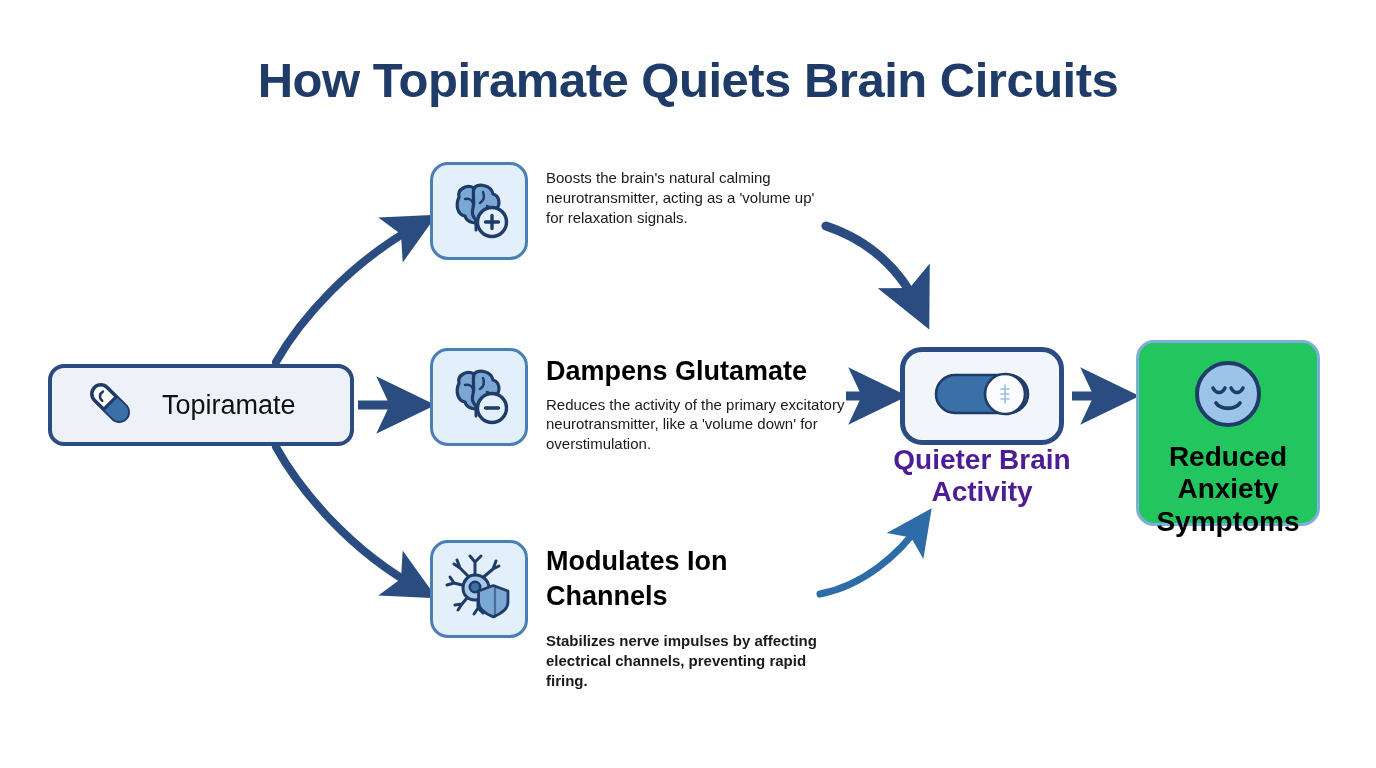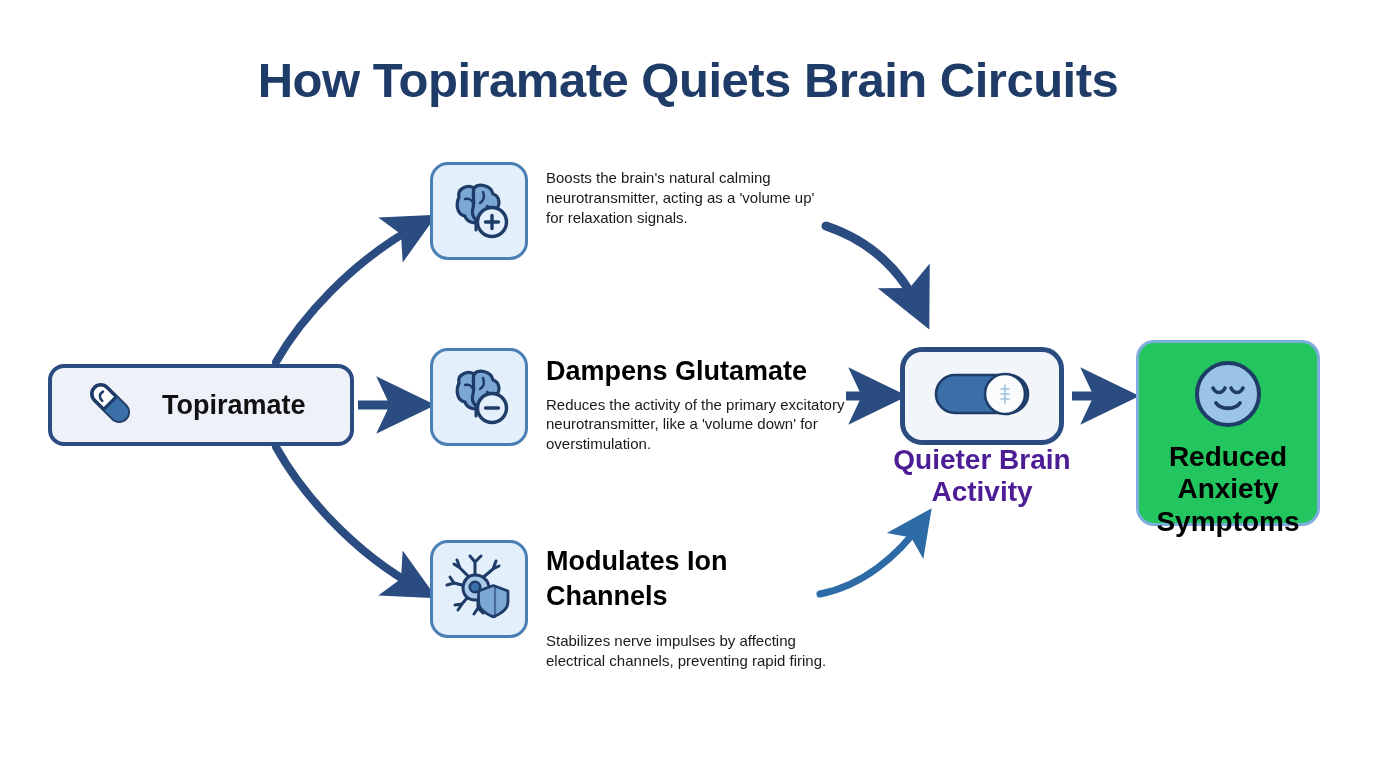--- a/index.html
+++ b/index.html
@@ -56,21 +56,21 @@
     border: 4px solid #2B4C80;
     border-radius: 16px;
     display: flex;
     align-items: center;
     box-sizing: border-box;
     padding-left: 32px;
     gap: 26px;
   }
   .source-label {
     font-size: 27px;
-    font-weight: bold;
+    font-weight: normal;
     color: #111111;
     white-space: nowrap;
   }
 
   
   .mech {
     position: absolute;
     display: flex;
     align-items: flex-start;
     gap: 18px;
@@ -104,21 +104,21 @@
     font-size: 15px;
     color: #1A1A1A;
     line-height: 1.32;
     margin: 0;
     width: 290px;
   }
   .mech-1 .mech-desc { width: 272px; }
   .mech-2 .mech-desc { width: 300px; }
   .mech-3 .mech-desc { width: 290px; }
   .mech-3 .mech-text { padding-top: 4px; }
-  .mech-3 .mech-desc { margin-top: 18px; }
+  .mech-3 .mech-desc { margin-top: 18px; font-weight: bold; }
 
   
   .outcome-node {
     position: absolute;
     left: 900px;
     top: 347px;
     width: 164px;
     height: 98px;
     background: #F2F5FA;
     border: 5px solid #2B4C80;

